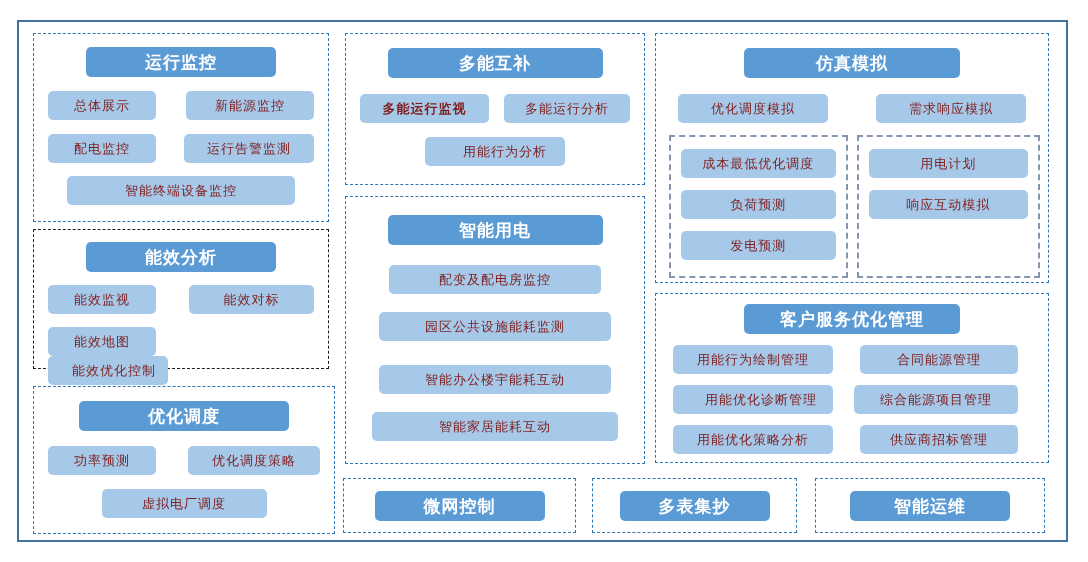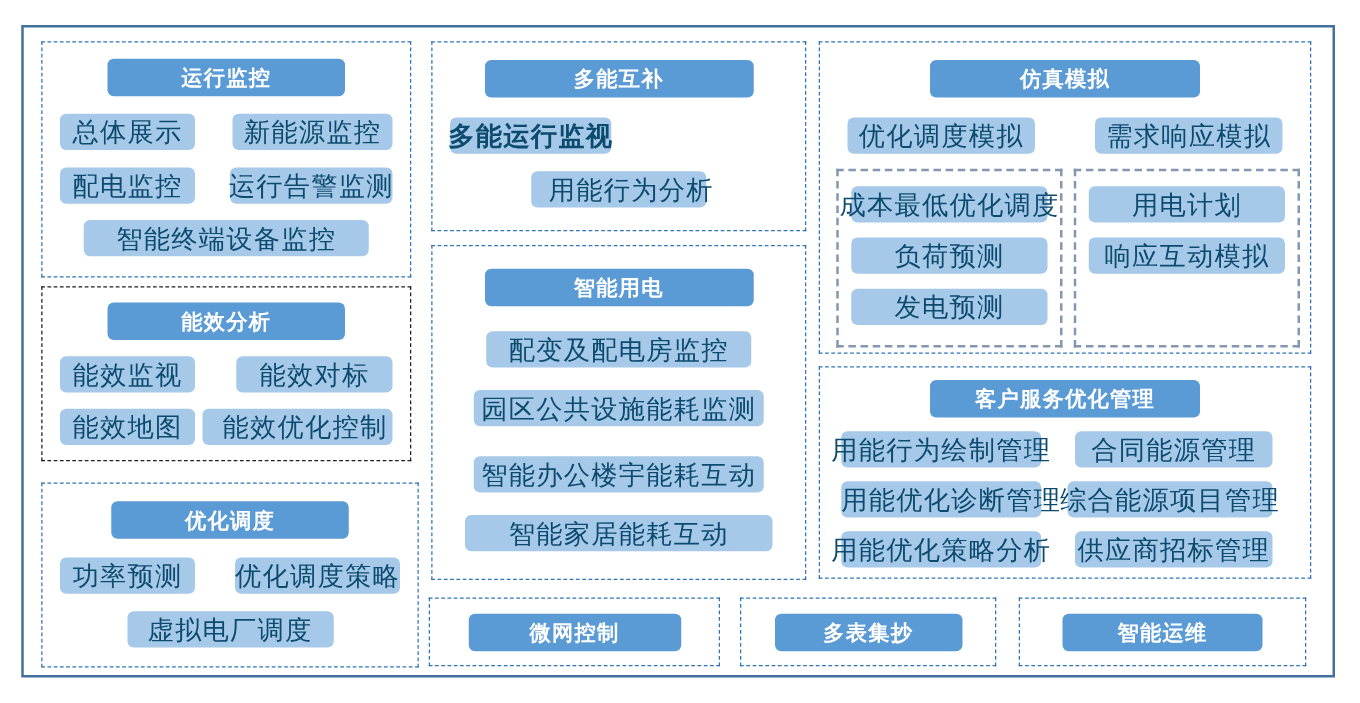--- a/index.html
+++ b/index.html
@@ -15,21 +15,21 @@
   .sec{
     position:absolute;border:1px dashed #2E75B6;box-sizing:border-box;background:#fff;
   }
   .sec.black{border-color:#1f1f1f;}
   .hdr{
     background:#5B9BD5;color:#fff;font-weight:bold;font-size:17px;
     border-radius:5px;display:flex;align-items:center;justify-content:center;
     height:30px;margin:0 auto;letter-spacing:1px;
   }
   .itm{
-    background:#A6C9E9;color:#0c4a6e;font-size:21px;border-radius:5px;
+    background:#A6C9E9;color:#7f1d1d;font-size:13px;border-radius:5px;
     display:flex;align-items:center;justify-content:center;height:29px;
     box-sizing:border-box;white-space:nowrap;letter-spacing:1px;
   }
   .row{display:flex;justify-content:space-between;padding:0 14px;}
   .row.center{justify-content:center;}
   .inner-row{display:flex;margin:12px 8px 0 13px;gap:9px;}
   .inner{
     border:2px dashed #8496B0;box-sizing:border-box;height:143px;background:#fff;
   }
   .inner .itm{margin:12px 10px 0 10px;}
@@ -53,41 +53,42 @@
     <div class="itm" style="width:228px;">智能终端设备监控</div>
   </div>
 </div>
 
 <div class="sec black" style="left:33px;top:229px;width:296px;height:140px;">
   <div class="hdr" style="width:190px;margin-top:12px;">能效分析</div>
   <div class="row" style="margin-top:13px;">
     <div class="itm" style="width:108px;">能效监视</div>
     <div class="itm" style="width:125px;">能效对标</div>
   </div>
-  <div class="row" style="margin-top:13px;">
+  <div class="row" style="margin-top:13px;flex-direction:column;">
     <div class="itm" style="width:108px;">能效地图</div>
-    <div class="itm" style="width:152px;padding-left:12px;">能效优化控制</div>
+    <div class="itm" style="width:120px;padding-left:12px;">能效优化控制</div>
   </div>
 </div>
 
 <div class="sec" style="left:33px;top:386px;width:302px;height:148px;">
-  <div class="hdr" style="width:190px;margin-top:14px;">优化调度</div>
+  <div class="hdr" style="width:210px;margin-top:14px;">优化调度</div>
   <div class="row" style="margin-top:15px;">
     <div class="itm" style="width:108px;">功率预测</div>
     <div class="itm" style="width:132px;">优化调度策略</div>
   </div>
   <div class="row center" style="margin-top:14px;">
     <div class="itm" style="width:165px;">虚拟电厂调度</div>
   </div>
 </div>
 
 <div class="sec" style="left:345px;top:33px;width:300px;height:152px;">
   <div class="hdr" style="width:215px;margin-top:14px;">多能互补</div>
   <div class="row" style="margin-top:16px;">
     <div class="itm" style="width:129px;font-weight:bold;">多能运行监视</div>
+    <div class="itm" style="width:126px;">多能运行分析</div>
   </div>
   <div class="row center" style="margin-top:14px;">
     <div class="itm" style="width:140px;padding-left:20px;">用能行为分析</div>
   </div>
 </div>
 
 <div class="sec" style="left:345px;top:196px;width:300px;height:268px;">
   <div class="hdr" style="width:215px;margin-top:18px;">智能用电</div>
   <div class="row center" style="margin-top:20px;">
     <div class="itm" style="width:212px;">配变及配电房监控</div>

